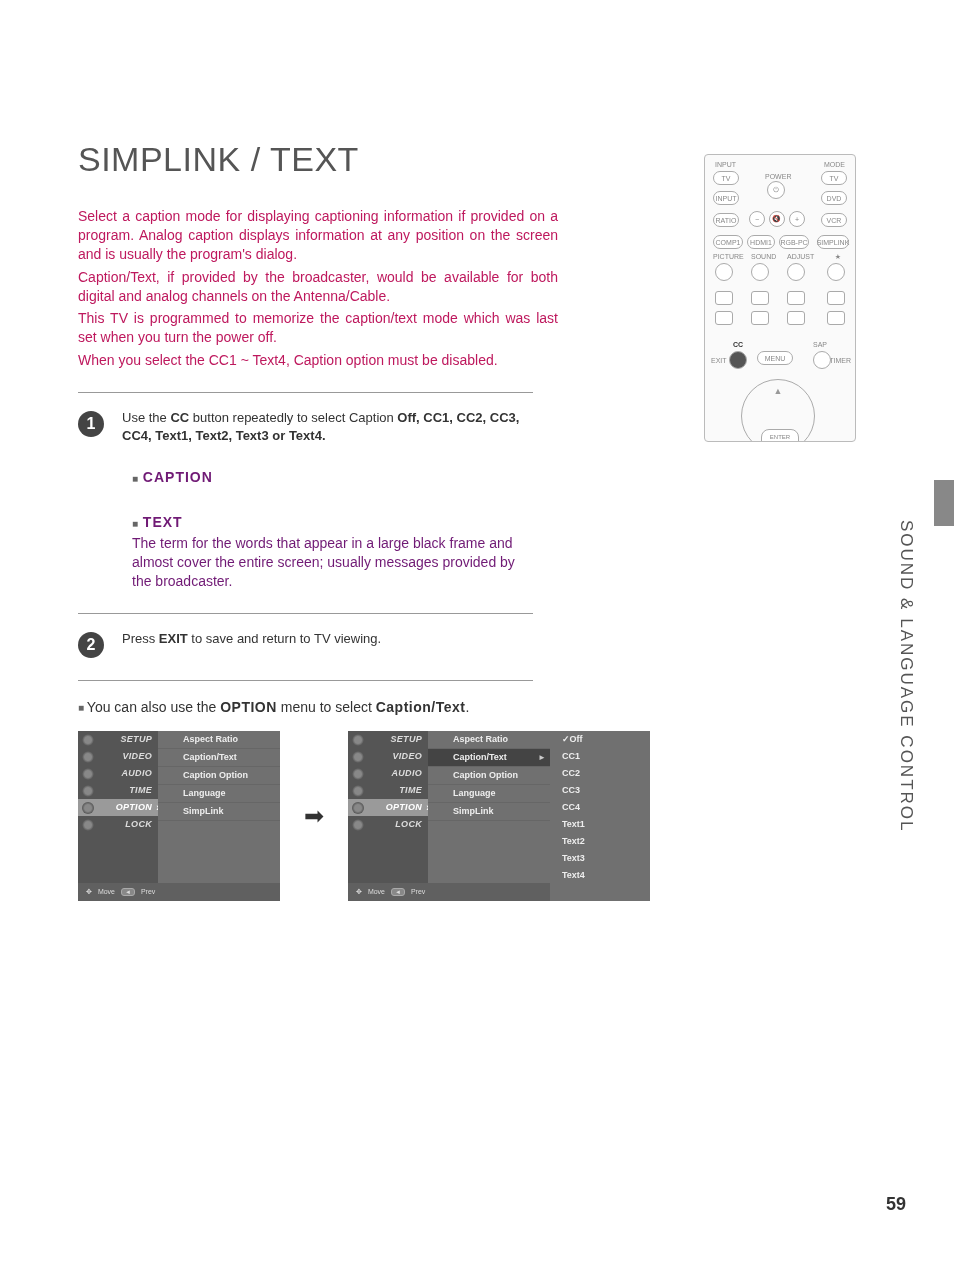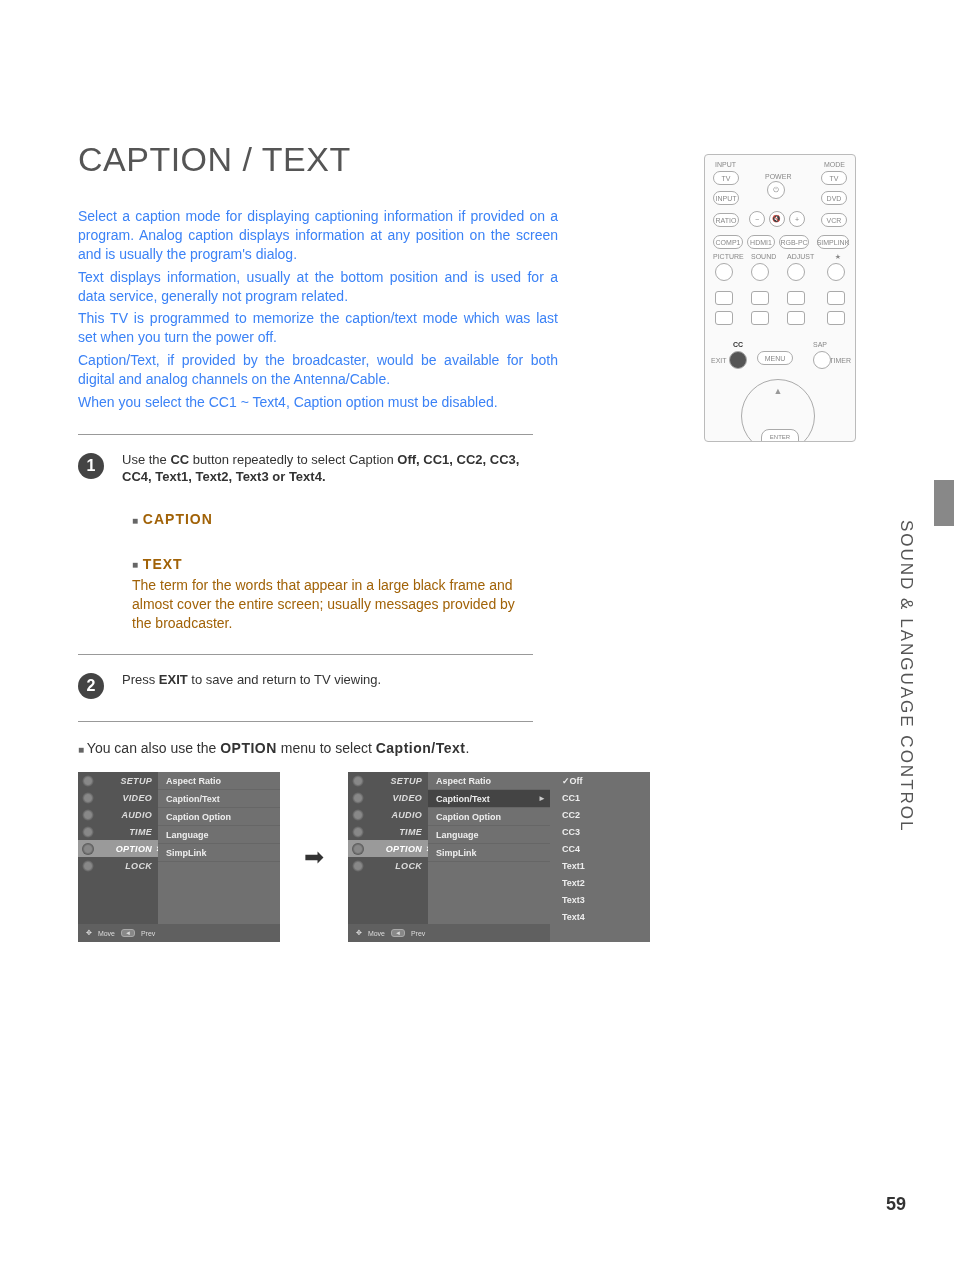--- a/index.html
+++ b/index.html
@@ -28,21 +28,21 @@
     font-weight: 400;
     color: #444;
     margin-bottom: 18px;
   }
   .body-col {
     width: 480px;
   }
   .para {
     font-size: 14px;
     line-height: 1.35;
-    color: #3b82f6;
+    color: #be185d;
     text-align: justify;
     margin-bottom: 4px;
   }
   .hr {
     border: none;
     border-top: 1px solid #999;
     margin: 22px 0 16px 0;
     width: 455px;
   }
   .step-row {
@@ -70,21 +70,21 @@
     line-height: 1.35;
     color: #333;
   }
   .step-text .bold { font-weight: bold; }
   .sub-block {
     margin-left: 54px;
     margin-top: 24px;
     width: 400px;
     font-size: 14px;
     line-height: 1.35;
-    color: #a16207;
+    color: #701a75;
   }
   .sub-head {
     font-weight: bold;
     letter-spacing: 1px;
     font-size: 14px;
     margin-bottom: 2px;
   }
   .sub-head::before {
     content: "■ ";
     font-size: 10px;
@@ -237,21 +237,21 @@
   }
   .menu-right {
     position: absolute;
     left: 80px; right: 0; top: 0; bottom: 18px;
     background: #707070;
   }
   .mitem {
     height: 17px;
     display: flex;
     align-items: center;
-    padding-left: 8px;
+    padding-left: 25px;
     font-weight: bold;
     font-size: 9px;
     color: #eee;
     border-bottom: 1px solid #666;
     position:relative;
   }
   .mitem.sel { background: #444; }
   .mitem.sel::after {
     content: "►";
     position:absolute; right:4px; font-size:8px; color:#ccc;
@@ -284,27 +284,26 @@
   }
   .xitem.sel::before {
     content: "✓ ";
     font-size: 9px;
   }
 </style>
 </head>
 <body>
 
 <div class="page">
-  <div class="title">CAPTION / TEXT</div>
+  <div class="title">SIMPLINK / TEXT</div>
 
   <div class="body-col">
     <div class="para">Select a caption mode for displaying captioning information if provided on a program. Analog caption displays information at any position on the screen and is usually the program's dialog.</div>
-    <div class="para">Text displays information, usually at the bottom position and is used for a data service, generally not program related.</div>
+    <div class="para">Caption/Text, if provided by the broadcaster, would be available for both digital and analog channels on the Antenna/Cable.</div>
     <div class="para">This TV is programmed to memorize the caption/text mode which was last set when you turn the power off.</div>
-    <div class="para">Caption/Text, if provided by the broadcaster, would be available for both digital and analog channels on the Antenna/Cable.</div>
     <div class="para">When you select the CC1 ~ Text4, Caption option must be disabled.</div>
   </div>
 
   <hr class="hr">
 
   <div class="step-row">
     <div class="circle-num">1</div>
     <div class="step-text">
       <span>Use the </span><span class="bold">CC</span><span> button repeatedly to select Caption </span><span class="bold">Off, CC1, CC2, CC3, CC4, Text1, Text2, Text3 or Text4.</span>
     </div>

